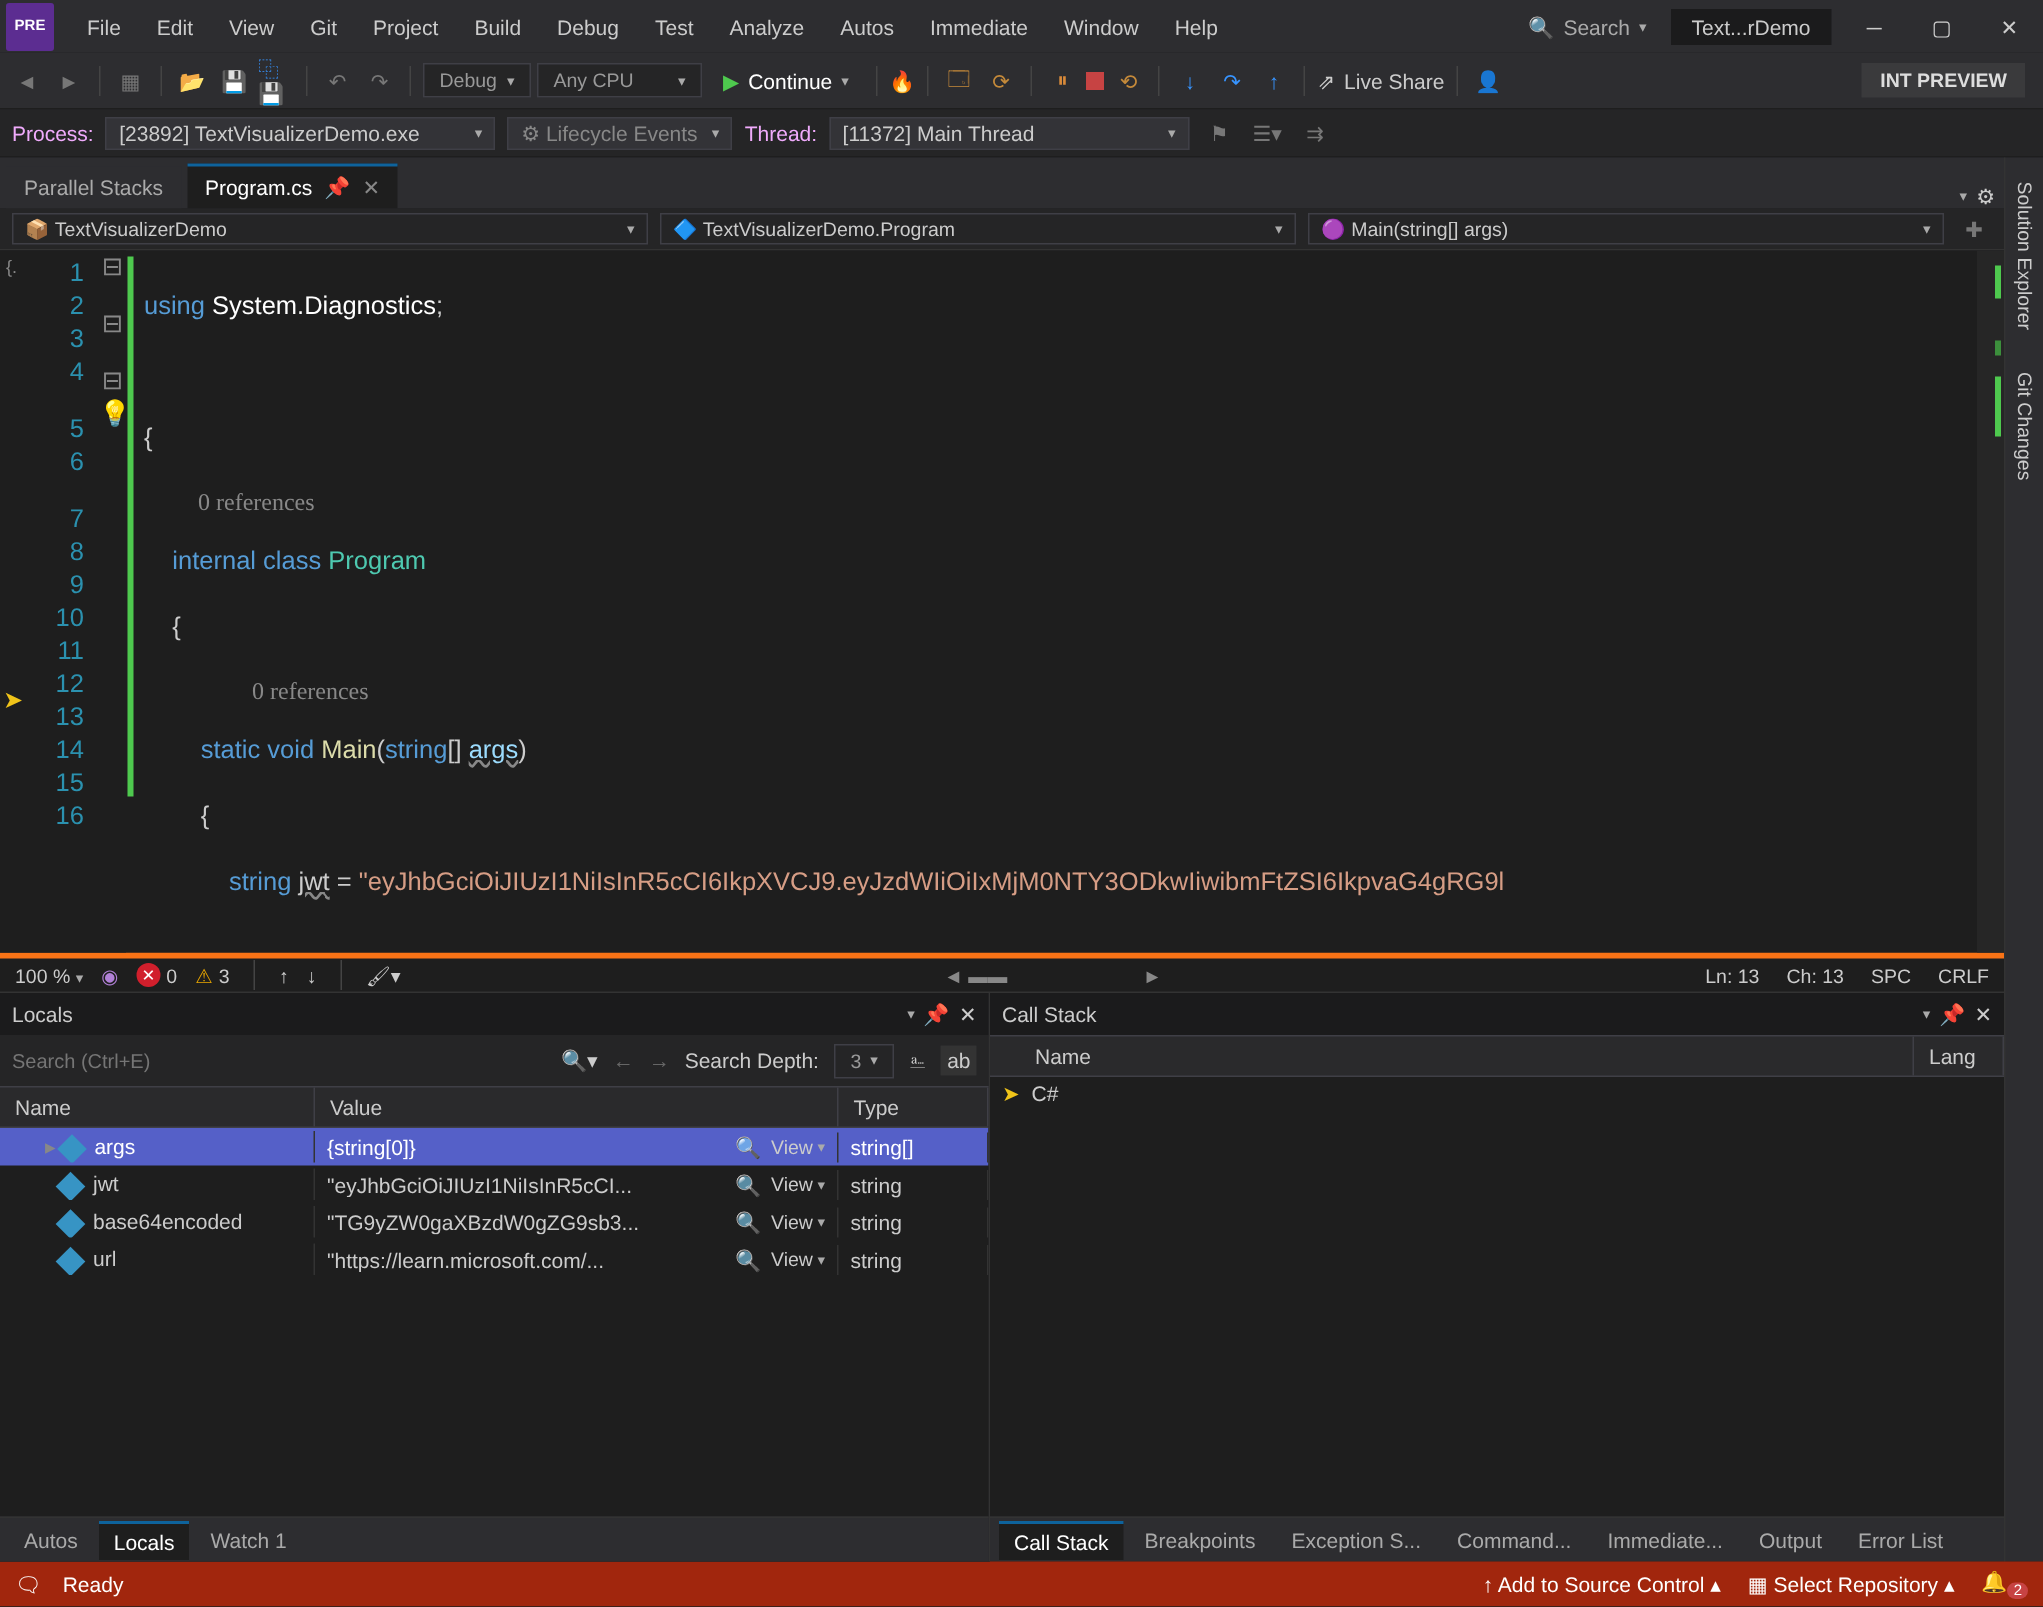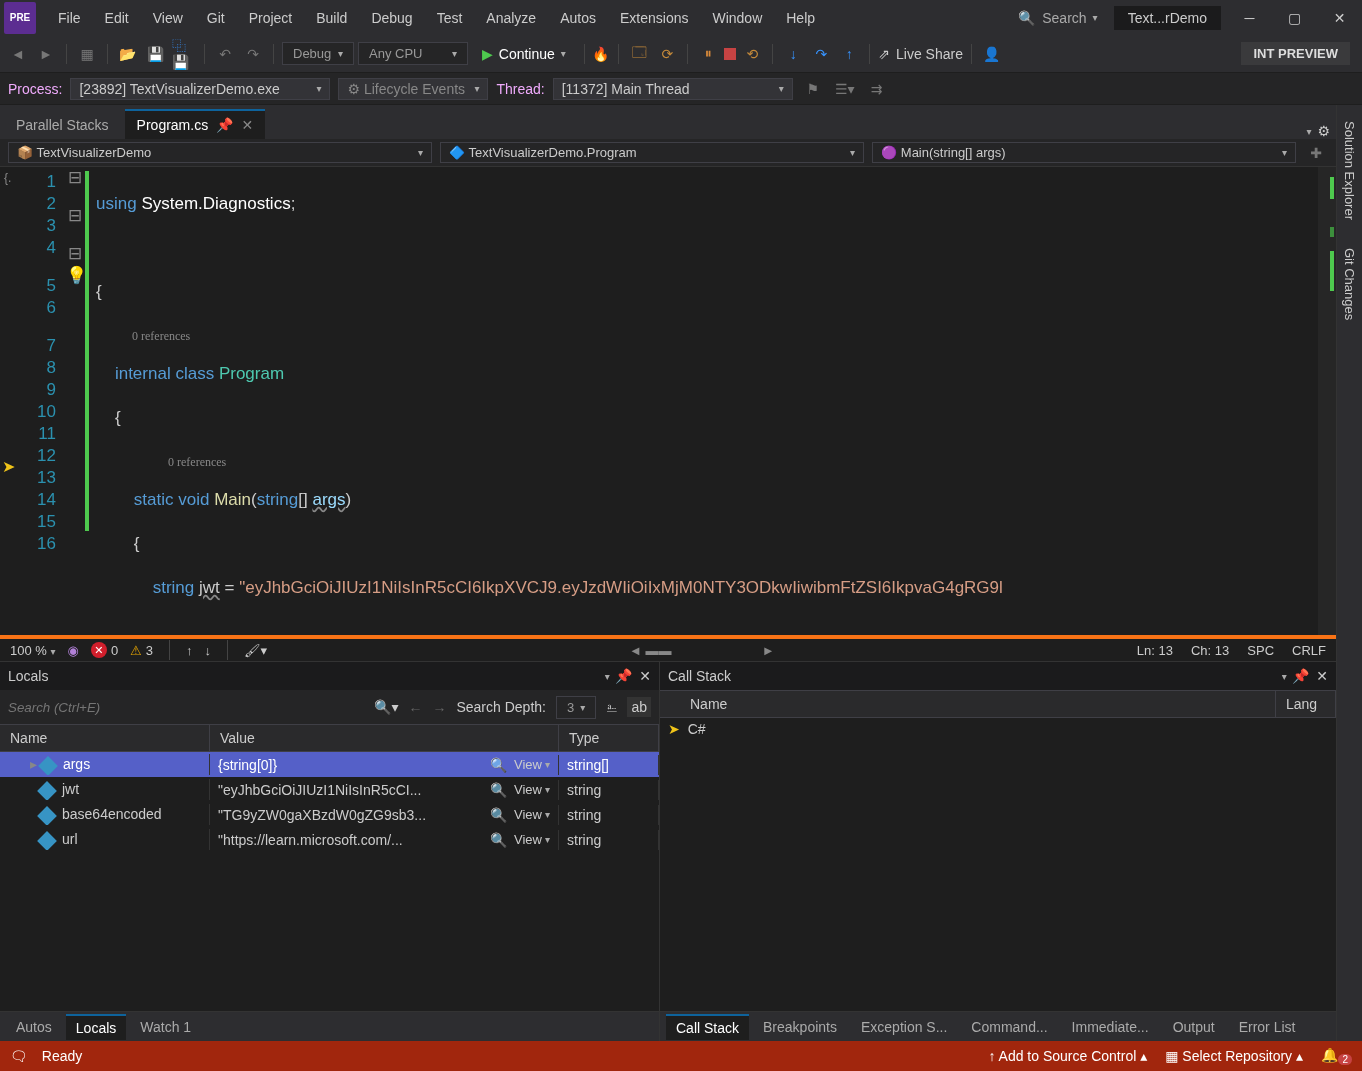--- a/index.html
+++ b/index.html
@@ -38,37 +38,37 @@
 .linenums { width:44px; background:#1e1e1e; color:#2b91af; text-align:right; padding:4px 10px 0 0; line-height:22px;}
 .fold-margin { width:18px; background:#1e1e1e; color:#888; text-align:center; line-height:22px;}
 .change-margin { width:6px; }
 .change-bar-green { width:4px; background:#4ec94e; margin-left:1px;}
 .code { flex:1; padding:4px 0 0 6px; line-height:22px; white-space:pre; overflow:hidden;}
 .code-line { height:22px; }
 .kw { color:#569cd6; }
 .type { color:#4ec9b0; }
 .str { color:#d69d85; }
 .call { color:#dcdcaa; }
-.codelens { font-size:12px; color:#888; font-family:"Segoe UI"; }
+.codelens { font-size:16px; color:#888; font-family:"Segoe UI"; }
 .lightbulb { color:#f0c419; }
 .mini-scroll { width:18px; background:#262626; position:relative;}
 .mini-scroll .chunk-top{ position:absolute; right:2px; width:4px; background:#4ec94e; }
 .editor-status { height:26px; background:#1e1e1e; border-top:4px solid #f97316; display:flex; align-items:center; padding:0 10px; gap:12px; font-size:13px;}
 .err-badge { display:flex; align-items:center; gap:4px;}
 .err-circle { background:#d11f2c; color:#fff; width:16px; height:16px; border-radius:8px; font-size:11px; display:flex; align-items:center; justify-content:center;}
 .warn-tri { color:#e9a700; }
 .editor-status .right { margin-left:auto; display:flex; gap:18px;}
 .bottom-panels { height:380px; display:flex; border-top:1px solid #333;}
 .panel { display:flex; flex-direction:column; background:#252526; }
 .panel.left { width:660px; border-right:1px solid #333; }
 .panel.right { flex:1; }
 .panel-title { height:28px; background:#1b1b1c; display:flex; align-items:center; padding:0 8px; color:#ccc; font-size:14px;}
 .panel-title .tools { margin-left:auto; display:flex; gap:6px; align-items:center;}
 .locals-search { height:34px; display:flex; align-items:center; padding:0 8px; gap:10px; background:#252526;}
-.locals-search input { background:transparent; border:none; color:#eab308; outline:none; flex:1;font-style:italic;}
+.locals-search input { background:transparent; border:none; color:#eab308; outline:none; flex:1;}
 .grid-hdr { display:flex; background:#2a2a2c; border-top:1px solid #3f3f46; border-bottom:1px solid #3f3f46;}
 .grid-hdr div { padding:5px 10px; color:#ccc; border-right:1px solid #3f3f46;}
 .col-name { width:210px; } .col-value { flex:1; } .col-type { width:100px; }
 .grid-body { flex:1; overflow:auto; background:#1e1e1e;}
 .row { display:flex; align-items:center; height:25px; font-size:14px; color:#ccc; }
 .row.sel { background:#5560c8; color:#fff;}
 .row .c { padding:2px 8px; border-right:1px solid #333; overflow:hidden; text-overflow:ellipsis; white-space:nowrap;}
 .var-icon { display:inline-block; width:14px; height:14px; background:#3794c4; transform:rotate(45deg); margin-right:8px; vertical-align:middle;}
 .view-dd { color:#ccc; font-size:13px; margin-left:6px; display:inline-flex; align-items:center; gap:3px;}
 .mag { color:#888; }
@@ -94,21 +94,21 @@
       <div class="menu-item">File</div>
       <div class="menu-item">Edit</div>
       <div class="menu-item">View</div>
       <div class="menu-item">Git</div>
       <div class="menu-item">Project</div>
       <div class="menu-item">Build</div>
       <div class="menu-item">Debug</div>
       <div class="menu-item">Test</div>
       <div class="menu-item">Analyze</div>
       <div class="menu-item">Autos</div>
-      <div class="menu-item">Extensions</div>
+      <div class="menu-item">Immediate</div>
       <div class="menu-item">Window</div>
       <div class="menu-item">Help</div>
     </div>
   <div class="title-right">
     <div class="search-box">
       <span>🔍</span>
       <span>Search</span>
       <span class="caret">▾</span>
     </div>
     <div class="title-doc">Text...rDemo</div>

